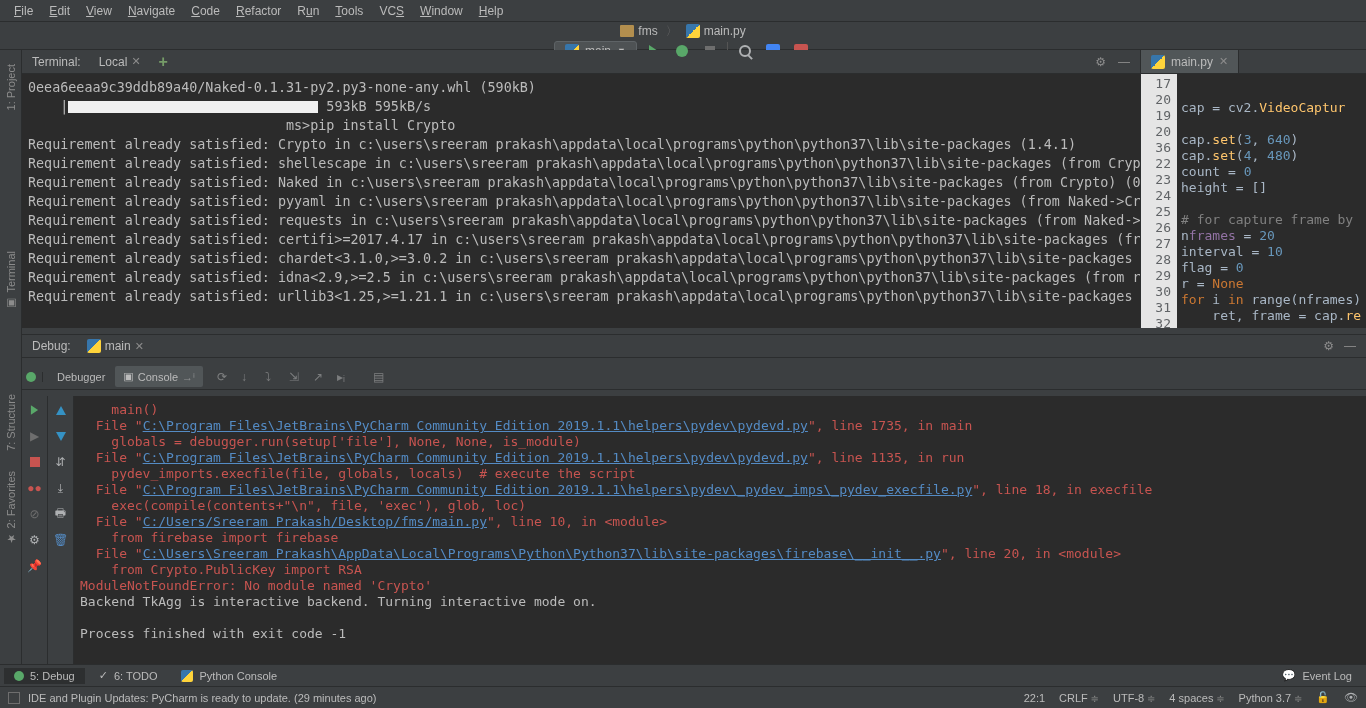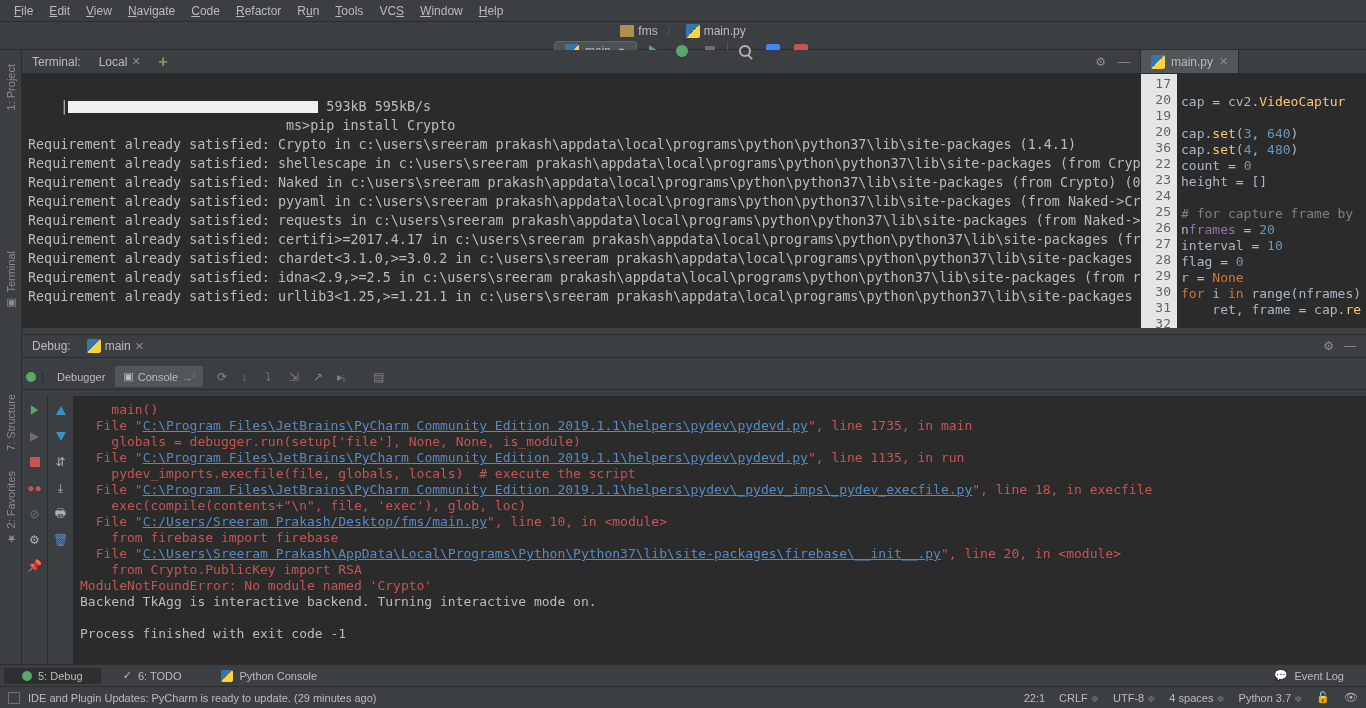--- a/index.html
+++ b/index.html
@@ -104,21 +104,21 @@
   background: #515658; cursor: pointer; border-right: 1px solid #2b2d2e;
 }
 .editor-body {
   flex: 1; display: flex; font-family: Consolas, monospace; font-size: 13px;
   overflow: hidden; line-height: 16px;
 }
 .gutter-nums {
   width: 36px; background: #e5e5e5; color: #606366; text-align: right;
   padding: 2px 6px 2px 2px;
 }
-.code-text { flex: 1; padding: 4px 4px; white-space: pre; color: #a9b7c6; overflow: hidden;}
+.code-text { flex: 1; padding: 10px 4px; white-space: pre; color: #a9b7c6; overflow: hidden;}
 .kw { color: #cc7832; }
 .num { color: #6897bb; }
 .cmt { color: #808080; }
 .fn { color: #ffc66d; }
 .prop { color: #9373a5; }
 
 .debug-header {
   height: 24px; background: #3c3f41; display: flex; align-items: center;
   padding: 0 10px; border-top: 1px solid #2b2d2e; border-bottom: 1px solid #2b2d2e; gap: 10px;
 }
@@ -156,21 +156,21 @@
   line-height: 16px; white-space: pre-wrap; overflow: hidden; color: #bbbbbb;
 }
 .red-text { color: #c75450; }
 .link-text { color: #548bc4; text-decoration: underline; cursor: pointer; }
 
 .bottom-tabs {
   height: 22px; background: #3c3f41; display: flex; align-items: center;
   border-top: 1px solid #2b2d2e; padding: 0 4px; gap: 4px;
 }
 .bottom-tab {
-  padding: 2px 18px; cursor: pointer; font-size: 11px; display: flex;
+  padding: 2px 10px; cursor: pointer; font-size: 11px; display: flex;
   align-items: center; gap: 6px;
 }
 .bottom-tab.active { background: #2d2f30; }
 .bottom-spacer { flex: 1; }
 
 .status-bar {
   height: 22px; background: #3c3f41; display: flex; align-items: center;
   padding: 0 8px; border-top: 1px solid #2b2d2e; font-size: 11px; gap: 8px;
 }
 .status-msg { flex: 1; display: flex; align-items: center; gap: 6px;}
@@ -263,21 +263,21 @@
           <span class="title">Terminal:</span>
           <div class="term-tab">
             <span>Local</span>
             <span class="close-x">✕</span>
           </div>
           <span class="plus-icon">+</span>
           <div class="header-spacer"></div>
           <span class="gear-icon">⚙</span>
           <span class="min-icon">—</span>
         </div>
-        <div class="terminal-body">
+        <div class="terminal-body"><span>0eea6eeaa9c39ddb89a40/Naked-0.1.31-py2.py3-none-any.whl (590kB)</span>
     |<span class="progress-bar"></span><span> 593kB 595kB/s</span>
 <span>                                ms&gt;pip install Crypto</span>
 <span>Requirement already satisfied: Crypto in c:\users\sreeram prakash\appdata\local\programs\python\python37\lib\site-packages (1.4.1)</span>
 <span>Requirement already satisfied: shellescape in c:\users\sreeram prakash\appdata\local\programs\python\python37\lib\site-packages (from Crypto) (3.4.1)</span>
 <span>Requirement already satisfied: Naked in c:\users\sreeram prakash\appdata\local\programs\python\python37\lib\site-packages (from Crypto) (0.1.31)</span>
 <span>Requirement already satisfied: pyyaml in c:\users\sreeram prakash\appdata\local\programs\python\python37\lib\site-packages (from Naked-&gt;Crypto) (5.1)</span>
 <span>Requirement already satisfied: requests in c:\users\sreeram prakash\appdata\local\programs\python\python37\lib\site-packages (from Naked-&gt;Crypto) (2.21.0)</span>
 <span>Requirement already satisfied: certifi&gt;=2017.4.17 in c:\users\sreeram prakash\appdata\local\programs\python\python37\lib\site-packages (from requests-&gt;Naked-&gt;</span>
 <span>Requirement already satisfied: chardet&lt;3.1.0,&gt;=3.0.2 in c:\users\sreeram prakash\appdata\local\programs\python\python37\lib\site-packages (from requests-&gt;Nak</span>
 <span>Requirement already satisfied: idna&lt;2.9,&gt;=2.5 in c:\users\sreeram prakash\appdata\local\programs\python\python37\lib\site-packages (from requests-&gt;Naked-&gt;Cry</span>

